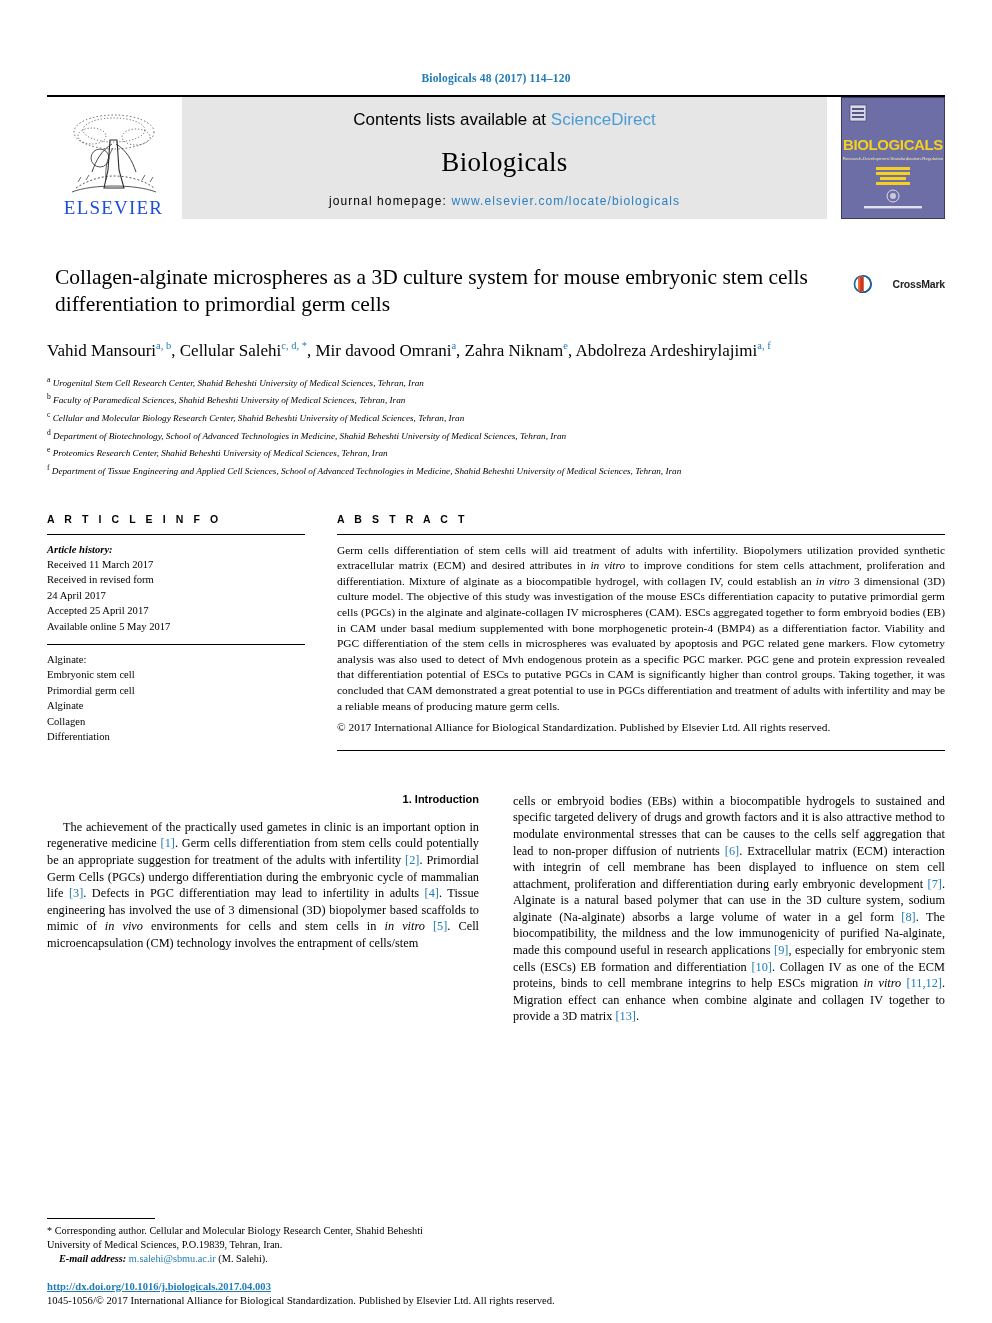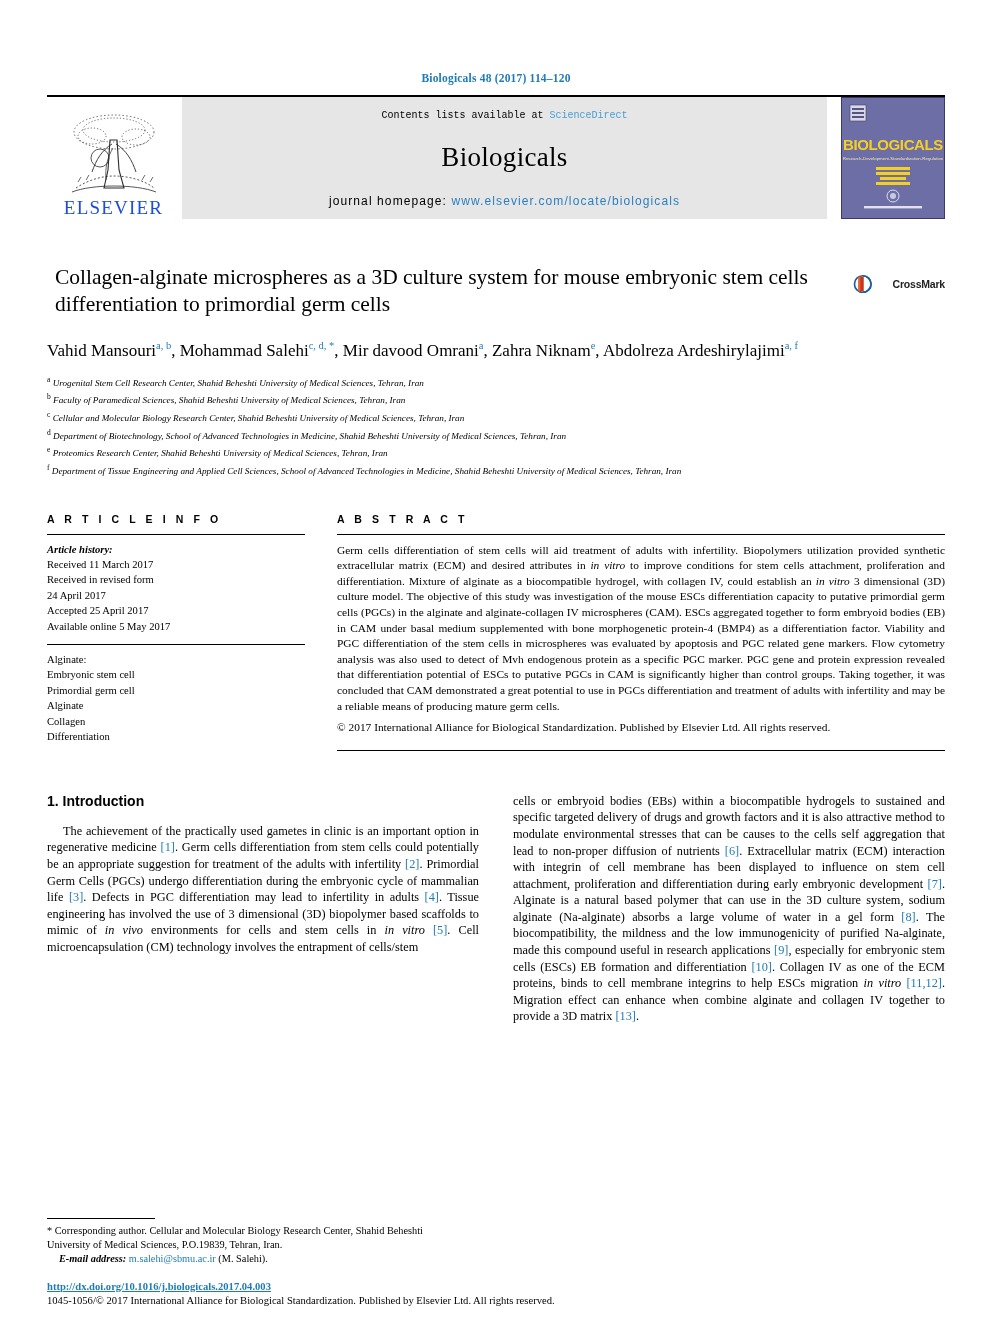--- a/index.html
+++ b/index.html
@@ -63,22 +63,22 @@
     flex: 1 1 auto;
     background: #e6e6e6;
     display: flex;
     flex-direction: column;
     justify-content: space-between;
     align-items: center;
     padding: 13px 0 11px 0;
     margin-left: 2px;
   }
   .contents-line {
-    font-family: Liberation Mono, monospace;
-    font-size: 10px;
+    font-family: Liberation Sans, sans-serif;
+    font-size: 17px;
     color: #000;
   }
   .contents-line .sd {
     color: #4a9cd6;
   }
   .journal-name {
     font-size: 27px;
     font-family: "Liberation Serif", serif;
     color: #000;
     letter-spacing: 0.3px;
@@ -209,23 +209,24 @@
     margin-top: 42px;
     display: flex;
     gap: 34px;
   }
   .bcol {
     flex: 1 1 0;
     width: 50%;
   }
   .section-head {
     font-family: "Liberation Sans", sans-serif;
-    font-size: 14px;
+    font-size: 11px;
     font-weight: bold;
     margin: 0 0 14px 0;
+    text-align: right;
   }
   .para {
     font-size: 12.3px;
     line-height: 16.6px;
     text-align: justify;
     margin: 0;
   }
   .para .indent { display: inline-block; width: 16px; }
   .ref { color: #1f7bb6; }
   .para i { font-style: italic; }
@@ -326,21 +327,21 @@
       <svg width="40" height="40" viewBox="0 0 40 40">
         <circle cx="20" cy="20" r="17" fill="#ffffff" stroke="#1f5fa0" stroke-width="3.4"></circle>
         <rect x="11" y="5" width="11" height="30" fill="#c8371d"></rect>
         <rect x="11" y="5" width="4" height="30" fill="#e8642a"></rect>
         <path d="M20 3 a17 17 0 0 1 0 34" fill="none" stroke="#1f5fa0" stroke-width="3.4"></path>
       </svg>
       <span class="crossmark-label">CrossMark</span>
     </div>
 
     <div class="authors">
-      <span><span>Vahid Mansouri</span><sup>a, b</sup><span>, </span></span><span><span>Mohammad Salehi</span><sup>c, d, *</sup><span>, </span></span><span><span>Mir davood Omrani</span><sup>a</sup><span>, </span></span><span><span>Zahra Niknam</span><sup>e</sup><span>, </span></span><span><span>Abdolreza Ardeshirylajimi</span><sup>a, f</sup></span>
+      <span><span>Vahid Mansouri</span><sup>a, b</sup><span>, </span></span><span><span>Cellular Salehi</span><sup>c, d, *</sup><span>, </span></span><span><span>Mir davood Omrani</span><sup>a</sup><span>, </span></span><span><span>Zahra Niknam</span><sup>e</sup><span>, </span></span><span><span>Abdolreza Ardeshirylajimi</span><sup>a, f</sup></span>
     </div>
 
     <div class="affiliations">
       <div><sup>a</sup> <span>Urogenital Stem Cell Research Center, Shahid Beheshti University of Medical Sciences, Tehran, Iran</span></div>
       <div><sup>b</sup> <span>Faculty of Paramedical Sciences, Shahid Beheshti University of Medical Sciences, Tehran, Iran</span></div>
       <div><sup>c</sup> <span>Cellular and Molecular Biology Research Center, Shahid Beheshti University of Medical Sciences, Tehran, Iran</span></div>
       <div><sup>d</sup> <span>Department of Biotechnology, School of Advanced Technologies in Medicine, Shahid Beheshti University of Medical Sciences, Tehran, Iran</span></div>
       <div><sup>e</sup> <span>Proteomics Research Center, Shahid Beheshti University of Medical Sciences, Tehran, Iran</span></div>
       <div><sup>f</sup> <span>Department of Tissue Engineering and Applied Cell Sciences, School of Advanced Technologies in Medicine, Shahid Beheshti University of Medical Sciences, Tehran, Iran</span></div>
     </div>

